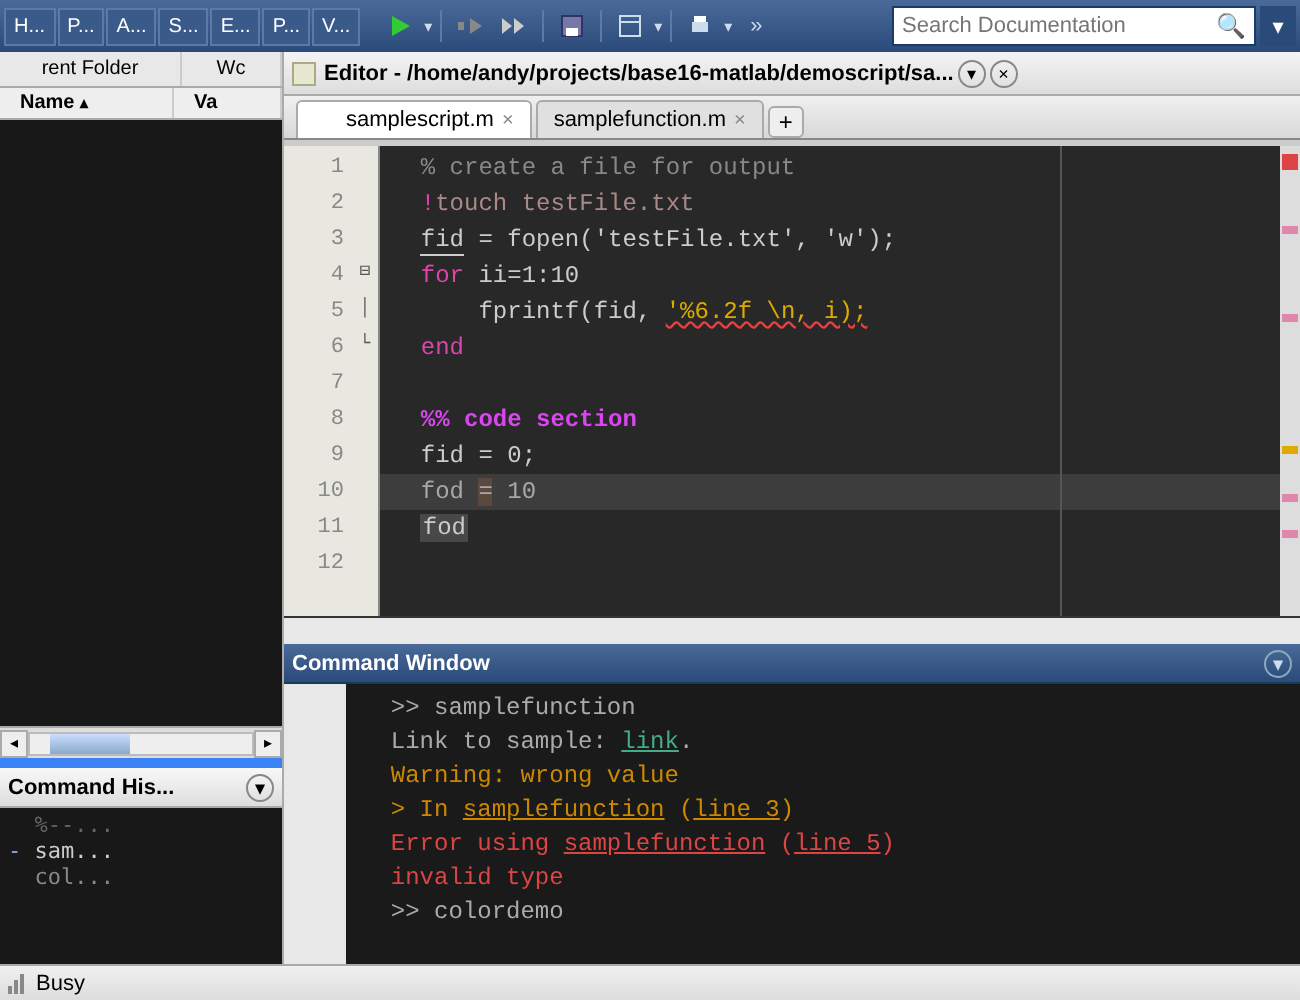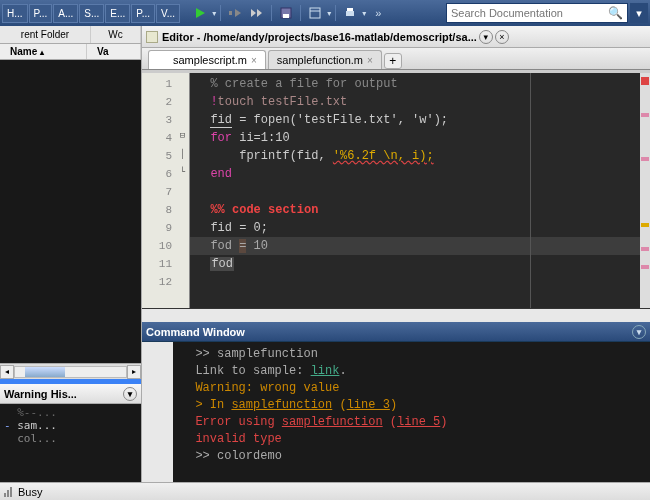--- a/index.html
+++ b/index.html
@@ -57,21 +57,21 @@
 .vline { position: absolute; top: 0; bottom: 0; border-left: 1px solid #555; }
 .hl-line { position: absolute; left: 0; right: 0; height: 18px; background: rgba(100,100,100,0.35); }
 .marks { width: 10px; background: #ddd; position: relative; }
 .mark { position: absolute; right: 1px; width: 8px; height: 4px; }
 
 .c-comment { color: #888; }
 .c-sys { color: #a88; }
 .c-var { color: #ccc; }
 .c-key { color: #d4a; }
 .c-yellow { color: #da0; text-decoration: underline wavy #d44; }
-.c-sec { color: #ef4444; font-weight: bold; }
+.c-sec { color: #d946ef; font-weight: bold; }
 .c-err { background: rgba(200,100,50,0.3); }
 .u { border-bottom: 1px solid currentColor; }
 .spell { background: rgba(120,120,120,0.4); padding: 0 1px; }
 
 .cmd-panel { height: 160px; display: flex; flex-direction: column; }
 .cmd-body { flex: 1; background: #1a1a1a; font-family: 'Courier New', monospace; font-size: 12px; padding: 4px 8px; line-height: 17px; color: #aaa; overflow: hidden; margin-left: 31px; }
 .cmd-line { white-space: pre; }
 .cw-link { color: #4a8; text-decoration: underline; }
 .cw-warn { color: #c80; }
 .cw-err { color: #d44; }
@@ -165,21 +165,21 @@
       <div class="folder-scroll">
         <div class="scroll-btn">◂</div>
         <div class="scroll-track">
             <div class="scroll-thumb"></div>
           </div>
         <div class="scroll-btn">▸</div>
       </div>
     </div>
     <div class="hist-panel">
       <div class="panel-header">
-        <span>Warning His...</span>
+        <span>Command His...</span>
         <span class="spacer"></span>
         <span class="circ-btn">▾</span>
       </div>
       <div class="hist-body">
         <div class="hist-line" style="color:#666">  <span>%--...</span></div>
         <div class="hist-line" style="color:#8af">- <span style="color:#ccc">sam...</span></div>
         <div class="hist-line">  <span>col...</span></div>
       </div>
     </div>
   </div>

